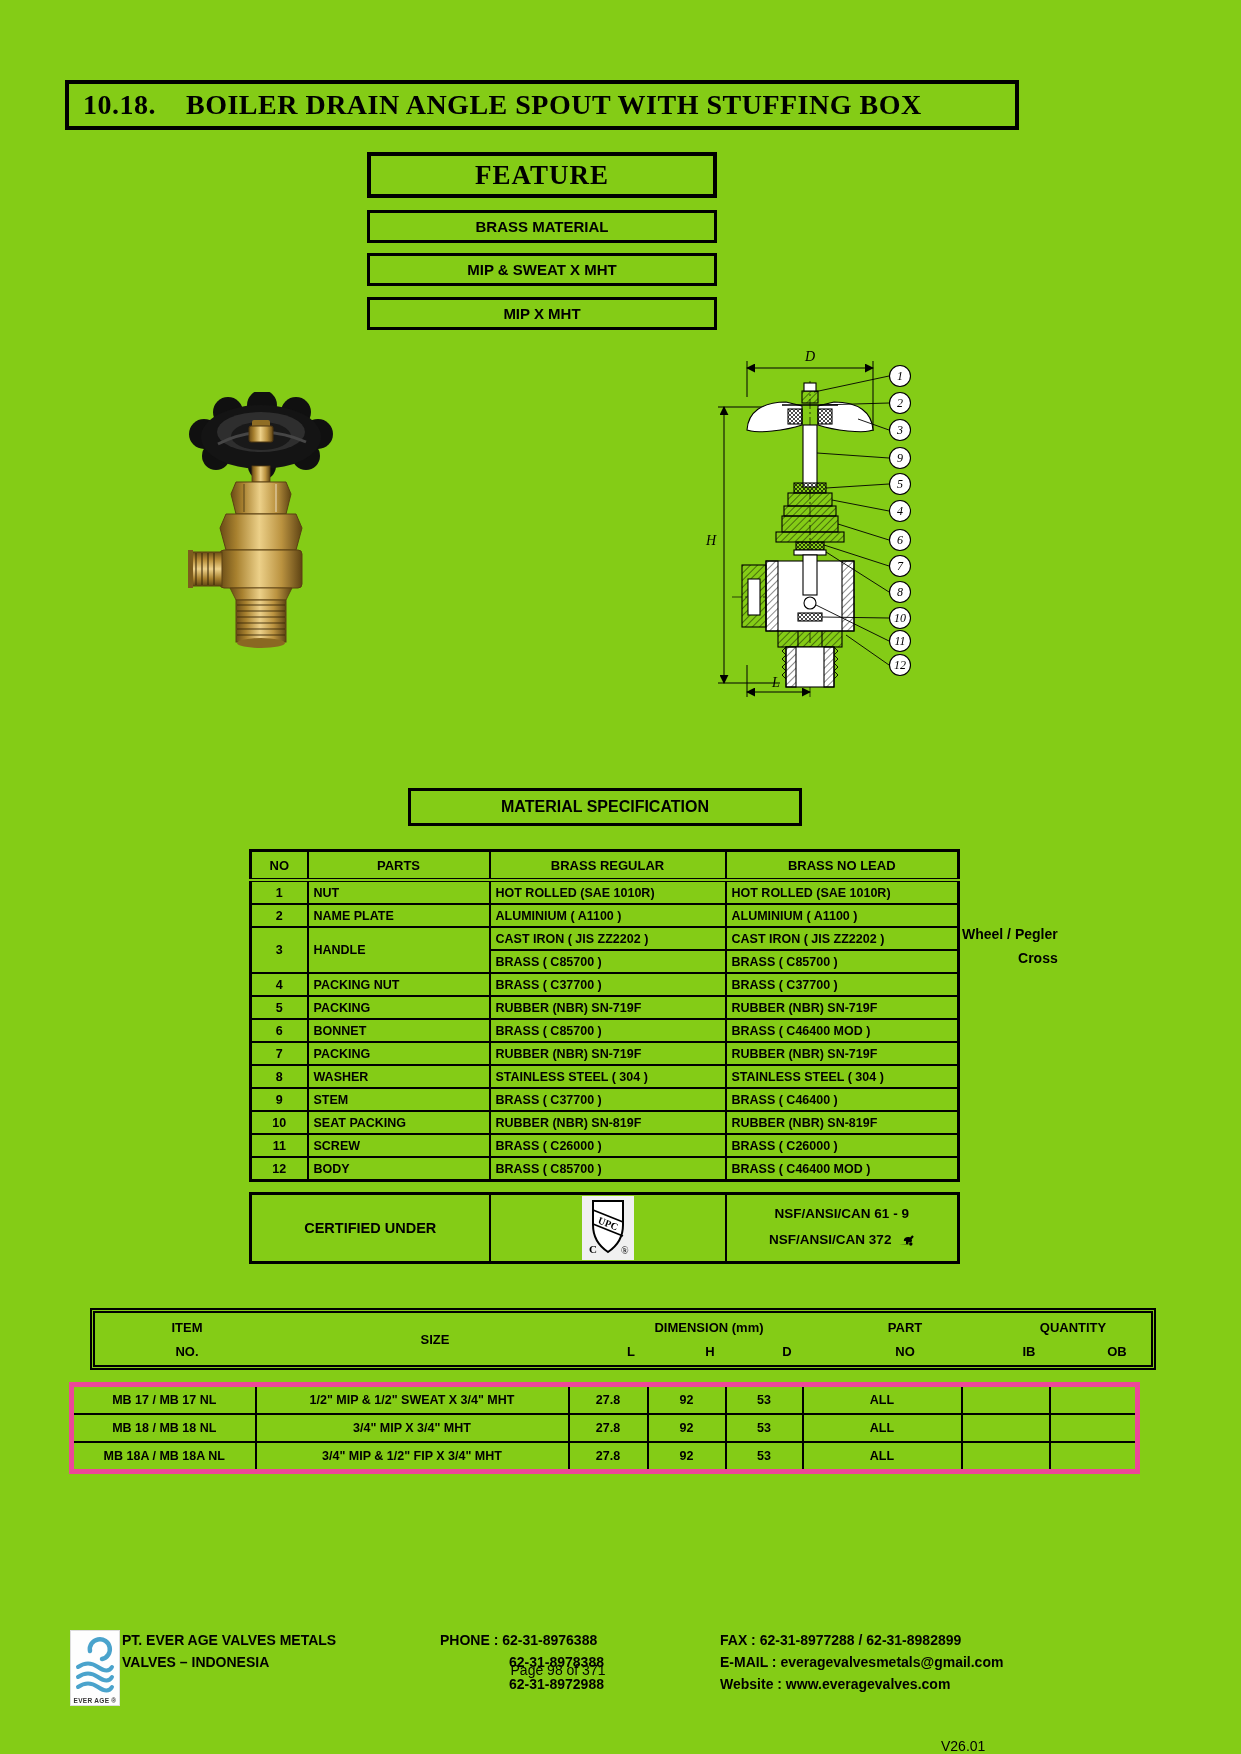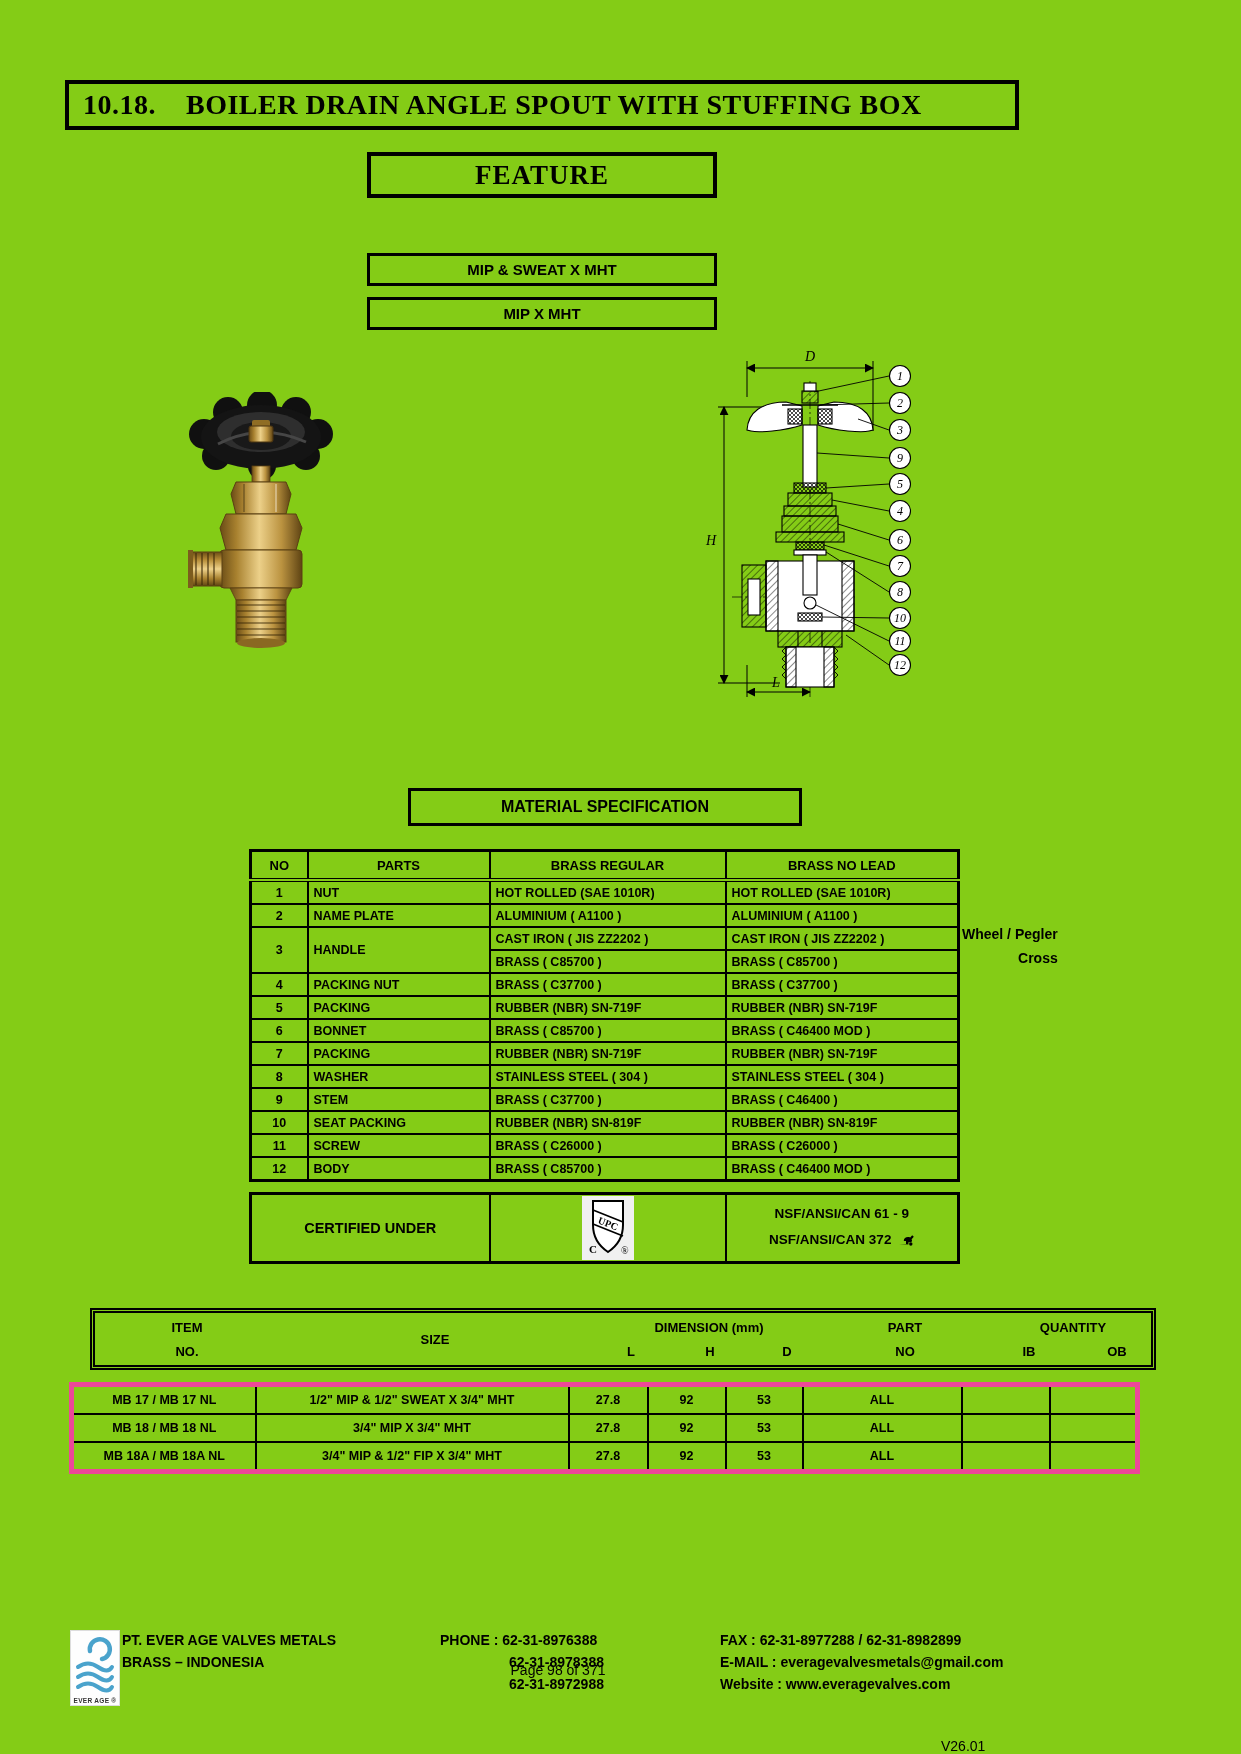--- a/index.html
+++ b/index.html
@@ -88,20 +88,21 @@
 <body>
 
 <div class="page">
 
   <div class="abs title-box">
     <span class="title-no">10.18.</span>
     <span class="title-text">BOILER DRAIN ANGLE SPOUT WITH STUFFING BOX</span>
   </div>
 
   <div class="abs feature-box">FEATURE</div>
+  <div class="abs feature-item" style="top:210px;">BRASS MATERIAL</div>
   <div class="abs feature-item" style="top:253px;">MIP &amp; SWEAT X MHT</div>
   <div class="abs feature-item" style="top:297px;">MIP X MHT</div>
 
   <svg class="abs" style="left:188px; top:392px;" width="152" height="260" viewBox="0 0 152 260">
     <defs>
       <linearGradient id="brassV" x1="0" y1="0" x2="1" y2="0">
         <stop offset="0" stop-color="#6a4c16"></stop>
           <stop offset="0.2" stop-color="#a8812f"></stop>
         <stop offset="0.48" stop-color="#ecd089"></stop>
           <stop offset="0.75" stop-color="#bb9340"></stop>
@@ -508,21 +509,21 @@
   <div class="abs logo-box">
     <svg width="46" height="62" viewBox="0 0 46 62">
       <path d="M18,20 a10,10 0 1 1 12,8" fill="none" stroke="#4aa3cc" stroke-width="4.5" stroke-linecap="round"></path>
       <path d="M6,36 q10,-7 20,0 t14,0" fill="none" stroke="#4aa3cc" stroke-width="4" stroke-linecap="round"></path>
       <path d="M6,46 q10,-7 20,0 t14,0" fill="none" stroke="#4aa3cc" stroke-width="4" stroke-linecap="round"></path>
       <path d="M6,56 q10,-7 20,0 t14,0" fill="none" stroke="#4aa3cc" stroke-width="4" stroke-linecap="round"></path>
     </svg>
     <div class="logo-caption">EVER AGE ®</div>
   </div>
   <div class="abs ft" style="left:122px; top:1632px;">PT. EVER AGE VALVES METALS</div>
-  <div class="abs ft" style="left:122px; top:1654px;">BRASS – INDONESIA</div>
+  <div class="abs ft" style="left:122px; top:1654px;">VALVES – INDONESIA</div>
   <div class="abs ft" style="left:440px; top:1632px;">PHONE :  62-31-8976388</div>
   <div class="abs ft" style="left:509px; top:1654px;">62-31-8978388</div>
   <div class="abs ft" style="left:509px; top:1676px;">62-31-8972988</div>
   <div class="abs ft" style="left:720px; top:1632px;">FAX  : 62-31-8977288 / 62-31-8982899</div>
   <div class="abs ft" style="left:720px; top:1654px;">E-MAIL  : everagevalvesmetals@gmail.com</div>
   <div class="abs ft" style="left:720px; top:1676px;">Website  : www.everagevalves.com</div>
   <div class="abs pageline" style="left:558px; top:1662px; transform:translateX(-50%);">Page 98 of 371</div>
   <div class="abs pageline" style="left:941px; top:1738px;">V26.01</div>
 
 </div>

